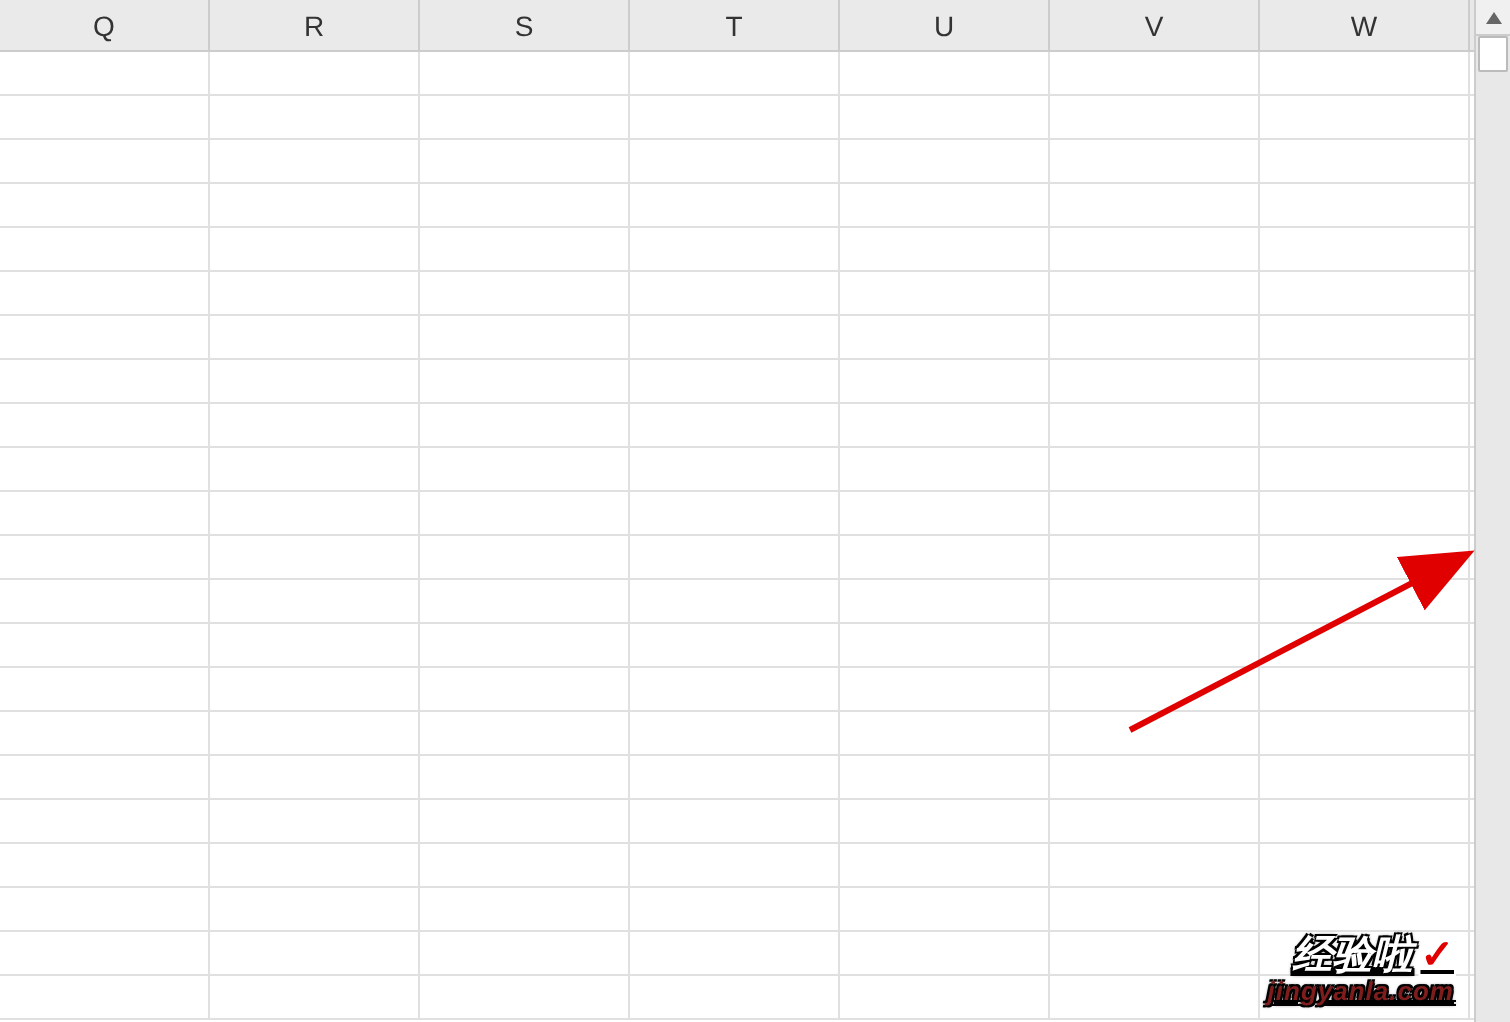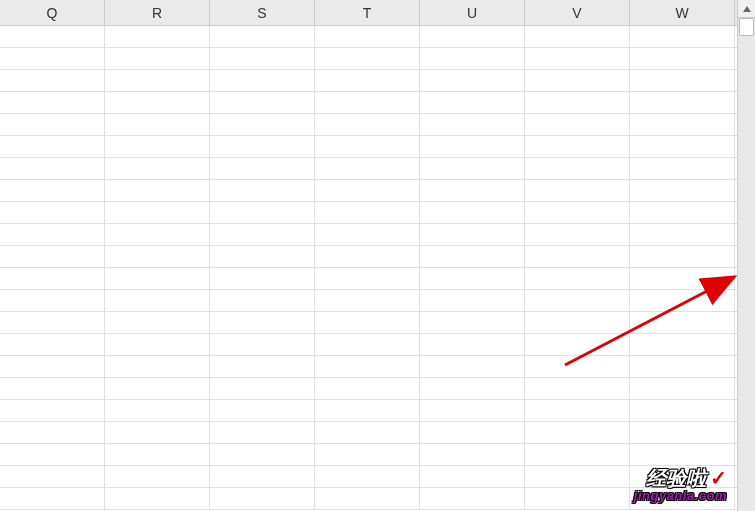--- a/index.html
+++ b/index.html
@@ -100,36 +100,37 @@
     .watermark {
       position: absolute;
       bottom: 8px;
       right: 28px;
       z-index: 20;
       pointer-events: none;
       text-align: right;
       font-weight: bold;
       font-style: italic;
       line-height: 1.1;
+      text-decoration: underline;
     }
     .watermark .line1 {
       font-size: 20px;
       color: #fff;
       text-shadow: 1px 1px 0 #000, -1px -1px 0 #000, 1px -1px 0 #000, -1px 1px 0 #000, 0 0 2px #000;
     }
     .watermark .check {
       color: #e00000;
       font-style: normal;
       font-weight: bold;
       margin-left: 4px;
       text-shadow: 1px 1px 0 #fff, -1px -1px 0 #fff, 1px -1px 0 #fff, -1px 1px 0 #fff;
     }
     .watermark .line2 {
       font-size: 13px;
-      color: #a21caf;
+      color: #7f1d1d;
       text-shadow: 1px 1px 0 #000, -1px -1px 0 #000, 1px -1px 0 #000, -1px 1px 0 #000, 0 0 2px #000;
       letter-spacing: 0.5px;
     }
   </style>
 </head>
 <body>
 
 <div class="spreadsheet-container">
   <div class="grid-area">
     <div class="column-headers">

